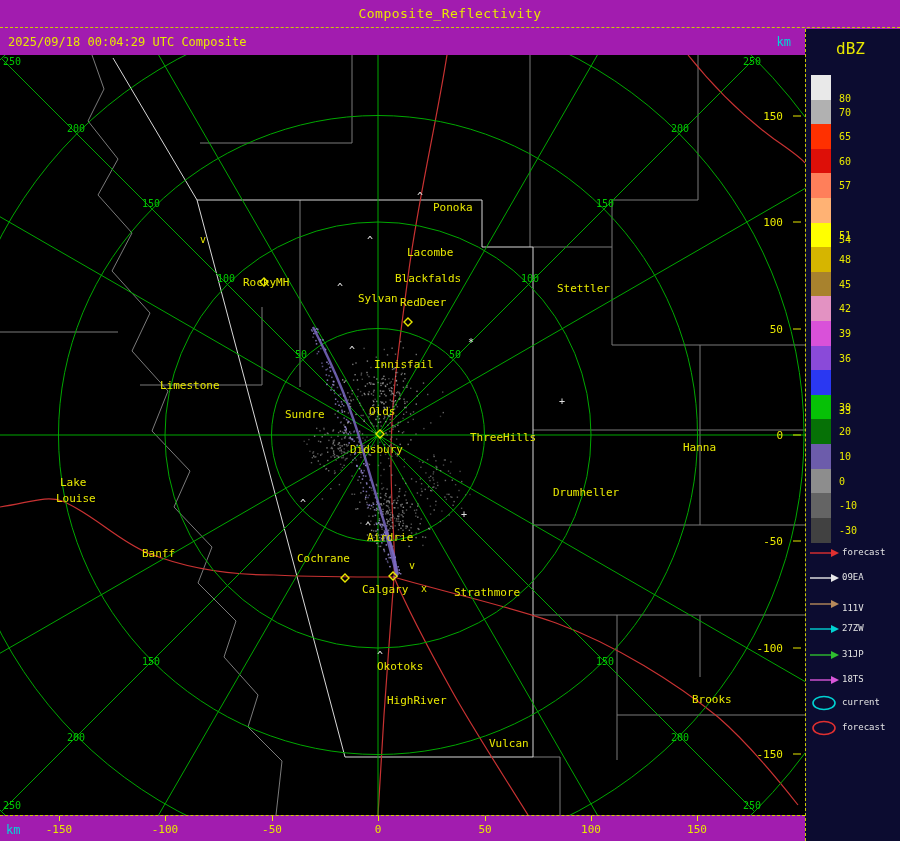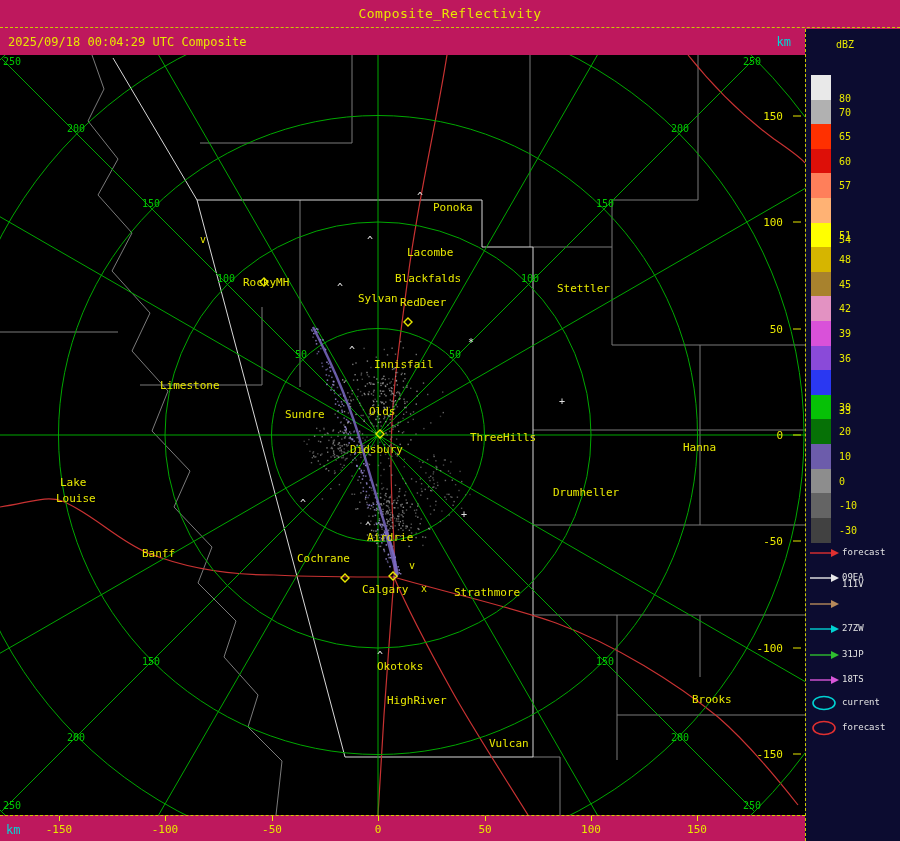--- a/index.html
+++ b/index.html
@@ -1,29 +1,29 @@
 <!DOCTYPE html>
 <html><head>
 <meta charset="utf-8">
 <style>
   html,body{margin:0;padding:0;background:#000;}
-  #app{position:relative;width:900px;height:841px;background:#be185d;overflow:hidden;
+  #app{position:relative;width:900px;height:841px;background:#a21caf;overflow:hidden;
        font-family:"DejaVu Sans Mono",monospace;}
   .titlebar{position:absolute;top:0;left:0;width:900px;height:28px;display:flex;
        align-items:center;justify-content:center;color:#e8e800;font-size:13px;
        letter-spacing:.5px;border-bottom:1px dashed #cccc00;box-sizing:border-box;}
   .header{position:absolute;top:29px;left:0;width:805px;height:26px;color:#e8e800;font-size:12px;}
   .header .ts{position:absolute;left:8px;top:6px;text-align:center;}
   .header .km{position:absolute;right:14px;top:6px;color:#00d8d8;}
   #main{position:absolute;top:55px;left:0;width:805px;height:760px;}
   #radar-svg{display:block;background:#000;}
   #radar-svg text{font-family:"DejaVu Sans Mono",monospace;}
   #panel{position:absolute;top:29px;left:805px;width:94px;height:812px;background:#0c0c30;
        border-left:1px dashed #cccc00;border-right:1px dashed #cccc00;box-sizing:content-box;}
-  #panel .dbz{position:absolute;top:10px;left:30px;color:#e8e800;font-size:10px;}
+  #panel .dbz{position:absolute;top:10px;left:30px;color:#e8e800;font-size:16px;}
   #panel .swatch{position:absolute;left:5px;width:20px;height:25px;}
   #panel .sval{position:absolute;left:33px;color:#e8e800;font-size:10px;}
   #panel .lval{position:absolute;left:36px;color:#e4e4e4;font-size:9px;}
   #xaxis{position:absolute;top:815px;left:0;width:805px;height:26px;
        border-top:1px dashed #cccc00;box-sizing:border-box;}
   #xaxis .kmb{position:absolute;left:6px;top:7px;color:#00d8d8;font-size:12px;}
   #xaxis .xtick{position:absolute;top:0;width:1px;height:5px;background:#e8e800;}
   #xaxis .xlab{position:absolute;top:7px;transform:translateX(-50%);color:#e8e800;font-size:11px;}
 </style>
 </head>
@@ -1122,21 +1122,21 @@
       <span class="lval" style="top: 518px;">forecast</span>
       <svg width="32" height="14" style="position: absolute; left: 3px; top: 542.4px;">
         <line x1="1" y1="7" x2="22" y2="7" stroke="#e8e8e8" stroke-width="1.4"></line>
         <polygon points="22,3 30,7 22,11" fill="#e8e8e8"></polygon>
       </svg>
       <span class="lval" style="top: 543.4px;">09EA</span>
       <svg width="32" height="14" style="position: absolute; left: 3px; top: 567.8px;">
         <line x1="1" y1="7" x2="22" y2="7" stroke="#b78a5a" stroke-width="1.4"></line>
         <polygon points="22,3 30,7 22,11" fill="#b78a5a"></polygon>
       </svg>
-      <span class="lval" style="top: 550px;">111V</span>
+      <span class="lval" style="top: 574px;">111V</span>
       <svg width="32" height="14" style="position: absolute; left: 3px; top: 593.2px;">
         <line x1="1" y1="7" x2="22" y2="7" stroke="#00d2d2" stroke-width="1.4"></line>
         <polygon points="22,3 30,7 22,11" fill="#00d2d2"></polygon>
       </svg>
       <span class="lval" style="top: 594.2px;">27ZW</span>
       <svg width="32" height="14" style="position: absolute; left: 3px; top: 618.6px;">
         <line x1="1" y1="7" x2="22" y2="7" stroke="#2fbf2f" stroke-width="1.4"></line>
         <polygon points="22,3 30,7 22,11" fill="#2fbf2f"></polygon>
       </svg>
       <span class="lval" style="top: 619.6px;">31JP</span>

